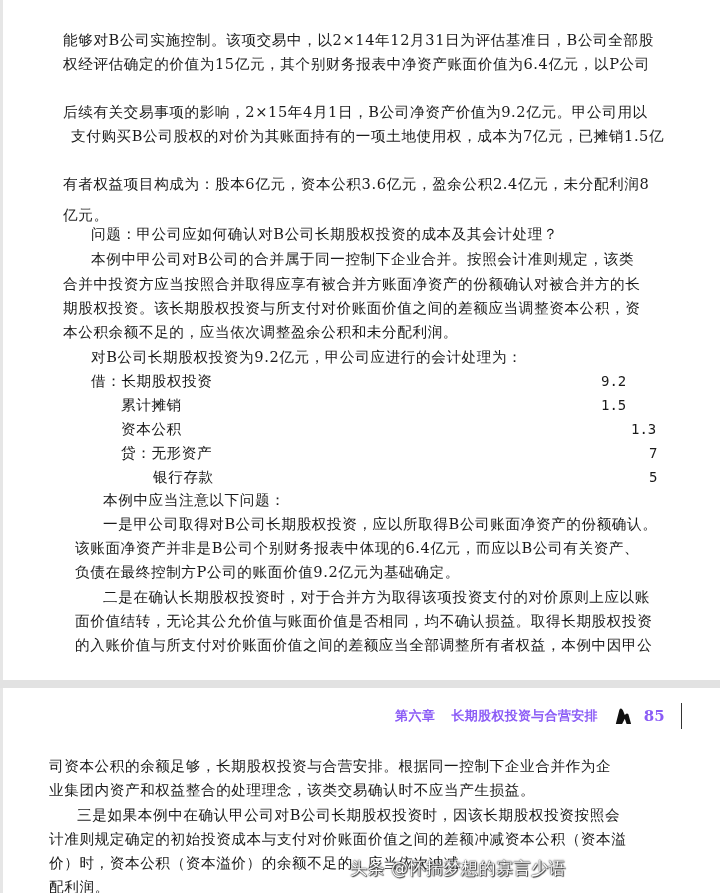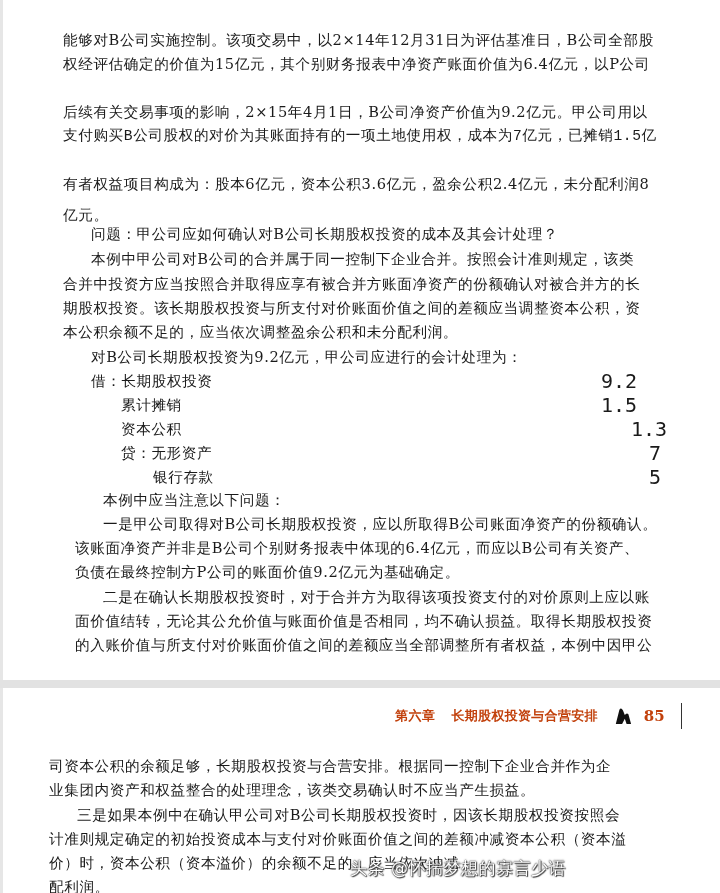--- a/index.html
+++ b/index.html
@@ -19,28 +19,28 @@
   #page-bottom { top: 688px; height: 205px; }
   .page-gap {
     position: absolute; left: 0; top: 680px; width: 720px; height: 8px;
     background: #e2e2e2;
   }
   .line {
     position: absolute; white-space: nowrap;
     font-size: 14.6px; letter-spacing: 0.6px; line-height: 20px;
   }
   .amount {
-    position: absolute; font-size: 20px; line-height: 20px;
+    position: absolute; font-size: 14px; line-height: 20px;
     font-family: "DejaVu Sans Mono", "Liberation Mono", monospace;
   }
   .header-bar {
     position: absolute; top: 14px; left: 392px; height: 28px;
     display: flex; align-items: center; gap: 8px;
     font-family: "DejaVu Sans", "Liberation Sans", sans-serif;
-    font-size: 13px; font-weight: bold; color: #c2410c;
+    font-size: 13px; font-weight: bold; color: #8b5cf6;
   }
   .header-chapter { letter-spacing: 0.5px; }
   .header-title { margin-left: 8px; letter-spacing: 0.3px; }
   .logo-icon { width: 18px; height: 18px; margin-left: 8px; }
   .page-number { font-family: "DejaVu Serif", serif; font-size: 15px; font-weight: bold; margin-left: 4px; }
   .header-rule { width: 1px; height: 26px; background: #333; margin-left: 8px; }
   .watermark {
     position: absolute; left: 350px; top: 857px;
     font-family: "DejaVu Sans", "Liberation Sans", sans-serif;
     font-size: 17px; color: #ffffff; letter-spacing: 0.5px;
@@ -49,21 +49,21 @@
   }
 </style>
 </head>
 <body>
 
 <div class="page" id="page-top">
 
   <div class="line" style="left:60px;top:30px;">能够对B公司实施控制。该项交易中，以2×14年12月31日为评估基准日，B公司全部股</div>
   <div class="line" style="left:60px;top:54px;">权经评估确定的价值为15亿元，其个别财务报表中净资产账面价值为6.4亿元，以P公司</div>
   <div class="line" style="left:60px;top:102px;">后续有关交易事项的影响，2×15年4月1日，B公司净资产价值为9.2亿元。甲公司用以</div>
-  <div class="line" style="left:60px;top:126px;font-family:Liberation Mono, monospace;">支付购买B公司股权的对价为其账面持有的一项土地使用权，成本为7亿元，已摊销1.5亿</div>
+  <div class="line" style="left:68px;top:126px;">支付购买B公司股权的对价为其账面持有的一项土地使用权，成本为7亿元，已摊销1.5亿</div>
   <div class="line" style="left:60px;top:174px;">有者权益项目构成为：股本6亿元，资本公积3.6亿元，盈余公积2.4亿元，未分配利润8</div>
   <div class="line" style="left:60px;top:205px;">亿元。</div>
 
   <div class="line" style="left:88px;top:224px;">问题：甲公司应如何确认对B公司长期股权投资的成本及其会计处理？</div>
 
   <div class="line" style="left:88px;top:249px;">本例中甲公司对B公司的合并属于同一控制下企业合并。按照会计准则规定，该类</div>
   <div class="line" style="left:60px;top:274px;">合并中投资方应当按照合并取得应享有被合并方账面净资产的份额确认对被合并方的长</div>
   <div class="line" style="left:60px;top:298px;">期股权投资。该长期股权投资与所支付对价账面价值之间的差额应当调整资本公积，资</div>
   <div class="line" style="left:60px;top:322px;">本公积余额不足的，应当依次调整盈余公积和未分配利润。</div>
 

